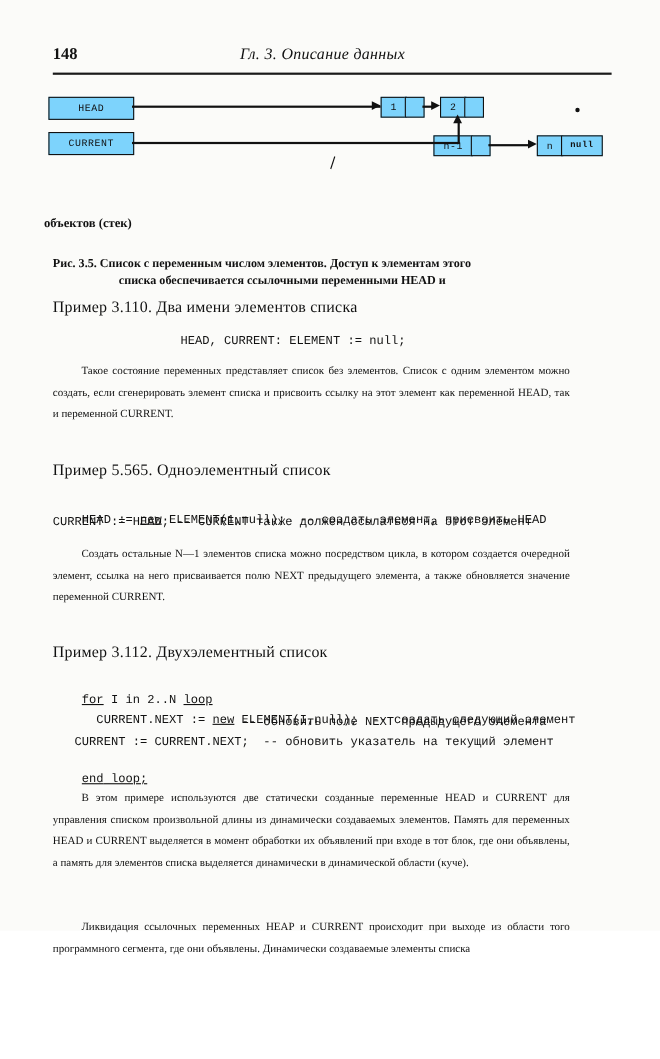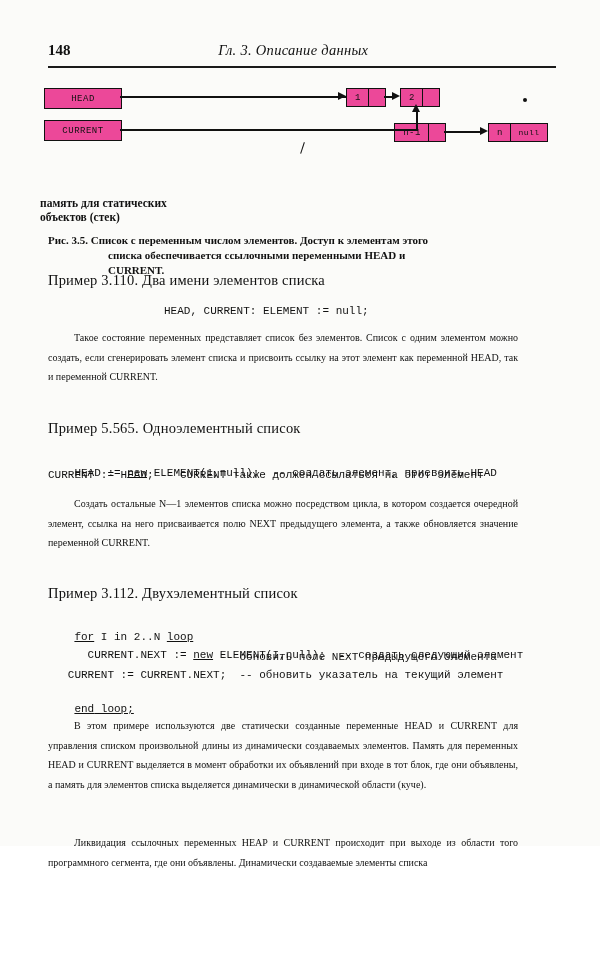--- a/index.html
+++ b/index.html
@@ -58,21 +58,21 @@
   .figure {
     position: absolute;
     left: 40px;
     top: 80px;
     width: 520px;
     height: 120px;
   }
   .fig-box {
     position: absolute;
     border: 1.6px solid #111;
-    background: #ec4899;
+    background: #7dd3fc;
     font-family: "Liberation Mono", monospace;
     font-size: 9px;
     display: flex;
     align-items: center;
     justify-content: center;
     letter-spacing: 0.5px;
   }
   .fig-line {
     position: absolute;
     background: #111;
@@ -160,48 +160,46 @@
     <div class="fig-box" style="left:306px; top:8px; width:22px; height:17px;">1</div>
     <div class="fig-box" style="left:328px; top:8px; width:16px; height:17px;"></div>
 
     <div class="fig-box" style="left:360px; top:8px; width:22px; height:17px;">2</div>
     <div class="fig-box" style="left:382px; top:8px; width:16px; height:17px;"></div>
 
     <div class="fig-box" style="left:354px; top:43px; width:34px; height:17px;">n-1</div>
     <div class="fig-box" style="left:388px; top:43px; width:16px; height:17px;"></div>
 
     <div class="fig-box" style="left:448px; top:43px; width:22px; height:17px;">n</div>
-    <div class="fig-box" style="left:470px; top:43px; width:36px; height:17px; font-size:8px;">null</div>
+    <div class="fig-box" style="left:470px; top:43px; width:36px; height:17px; font-size:8px;font-weight:bold;">null</div>
 
     <div class="fig-line" style="left:80px; top:16px; width:226px; height:1.6px;"></div>
     <div class="fig-line" style="left:298px; top:12px; width:0; height:0; background:transparent; border-left:8px solid #111; border-top:4px solid transparent; border-bottom:4px solid transparent;"></div>
 
     <div class="fig-line" style="left:80px; top:49px; width:298px; height:1.6px;"></div>
     <div class="fig-line" style="left:376px; top:30px; width:1.6px; height:20px;"></div>
     <div class="fig-line" style="left:372px; top:24px; width:0; height:0; background:transparent; border-bottom:8px solid #111; border-left:4px solid transparent; border-right:4px solid transparent;"></div>
 
     <div class="fig-line" style="left:344px; top:16px; width:10px; height:1.6px;"></div>
     <div class="fig-line" style="left:352px; top:12px; width:0; height:0; background:transparent; border-left:8px solid #111; border-top:4px solid transparent; border-bottom:4px solid transparent;"></div>
 
     <div class="fig-line" style="left:404px; top:51px; width:38px; height:1.6px;"></div>
     <div class="fig-line" style="left:440px; top:47px; width:0; height:0; background:transparent; border-left:8px solid #111; border-top:4px solid transparent; border-bottom:4px solid transparent;"></div>
 
     <div class="fig-line" style="left:483px; top:18px; width:4px; height:4px; border-radius:50%;"></div>
     <div class="fig-line" style="left:262px; top:62px; width:1.4px; height:12px; transform:rotate(18deg);"></div>
   </div>
 
   <div class="fig-caption-left">
-    <div>память для статических</div>
     <div>объектов (стек)</div>
   </div>
 
   <div class="fig-title">
     <p class="l1"><span class="lbl">Рис. 3.5.</span> <span>Список с переменным числом элементов. Доступ к элементам этого</span></p>
     <p class="l2">списка   обеспечивается   ссылочными   переменными   HEAD   и</p>
-    <p class="l3">CURRENT.</p>
   </div>
 
   <div class="example-head" style="left:48px; top:272px;">Пример 3.110. Два имени элементов списка</div>
   <div class="code" style="left:164px; top:303px;">HEAD, CURRENT: ELEMENT := null;</div>
 
   <div class="para" style="top:328px;">
     <p class="indent">Такое состояние переменных представляет список без элементов. Список с одним элементом можно создать, если сгенерировать элемент списка и присвоить ссылку на этот элемент как переменной HEAD, так и переменной CURRENT.</p>
   </div>
 
   <div class="example-head" style="left:48px; top:420px;">Пример 5.565. Одноэлементный список</div>

